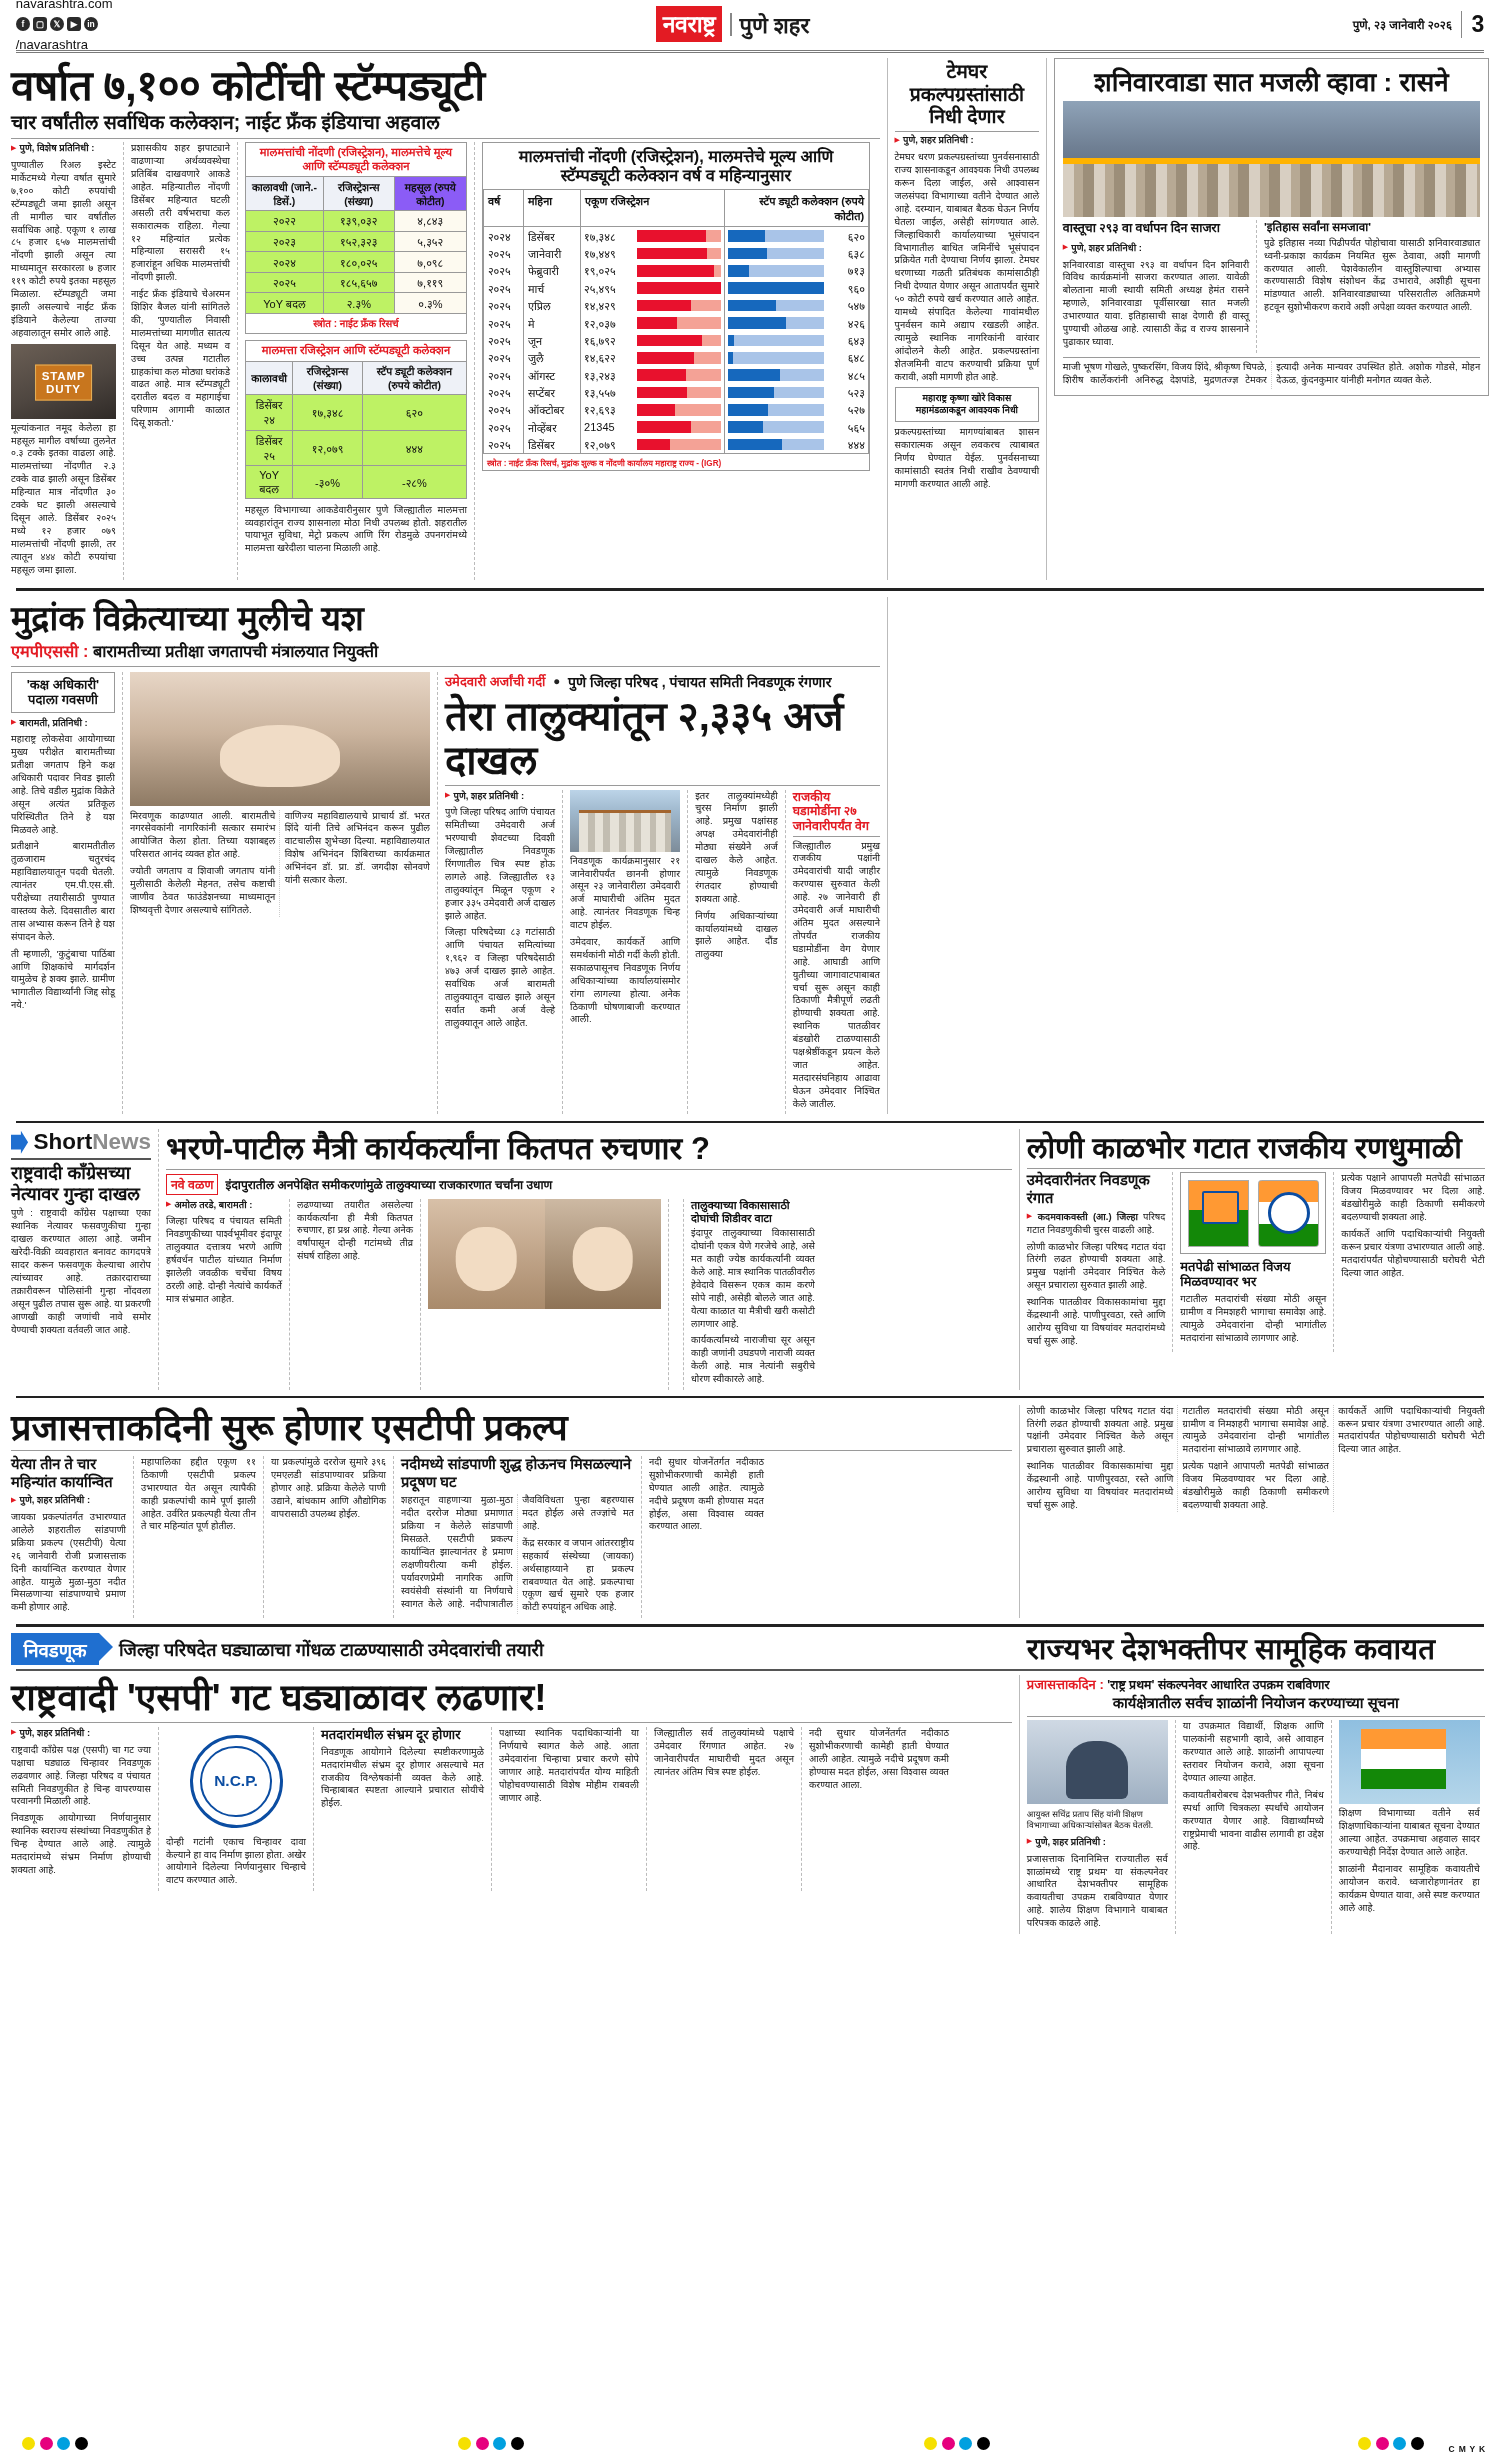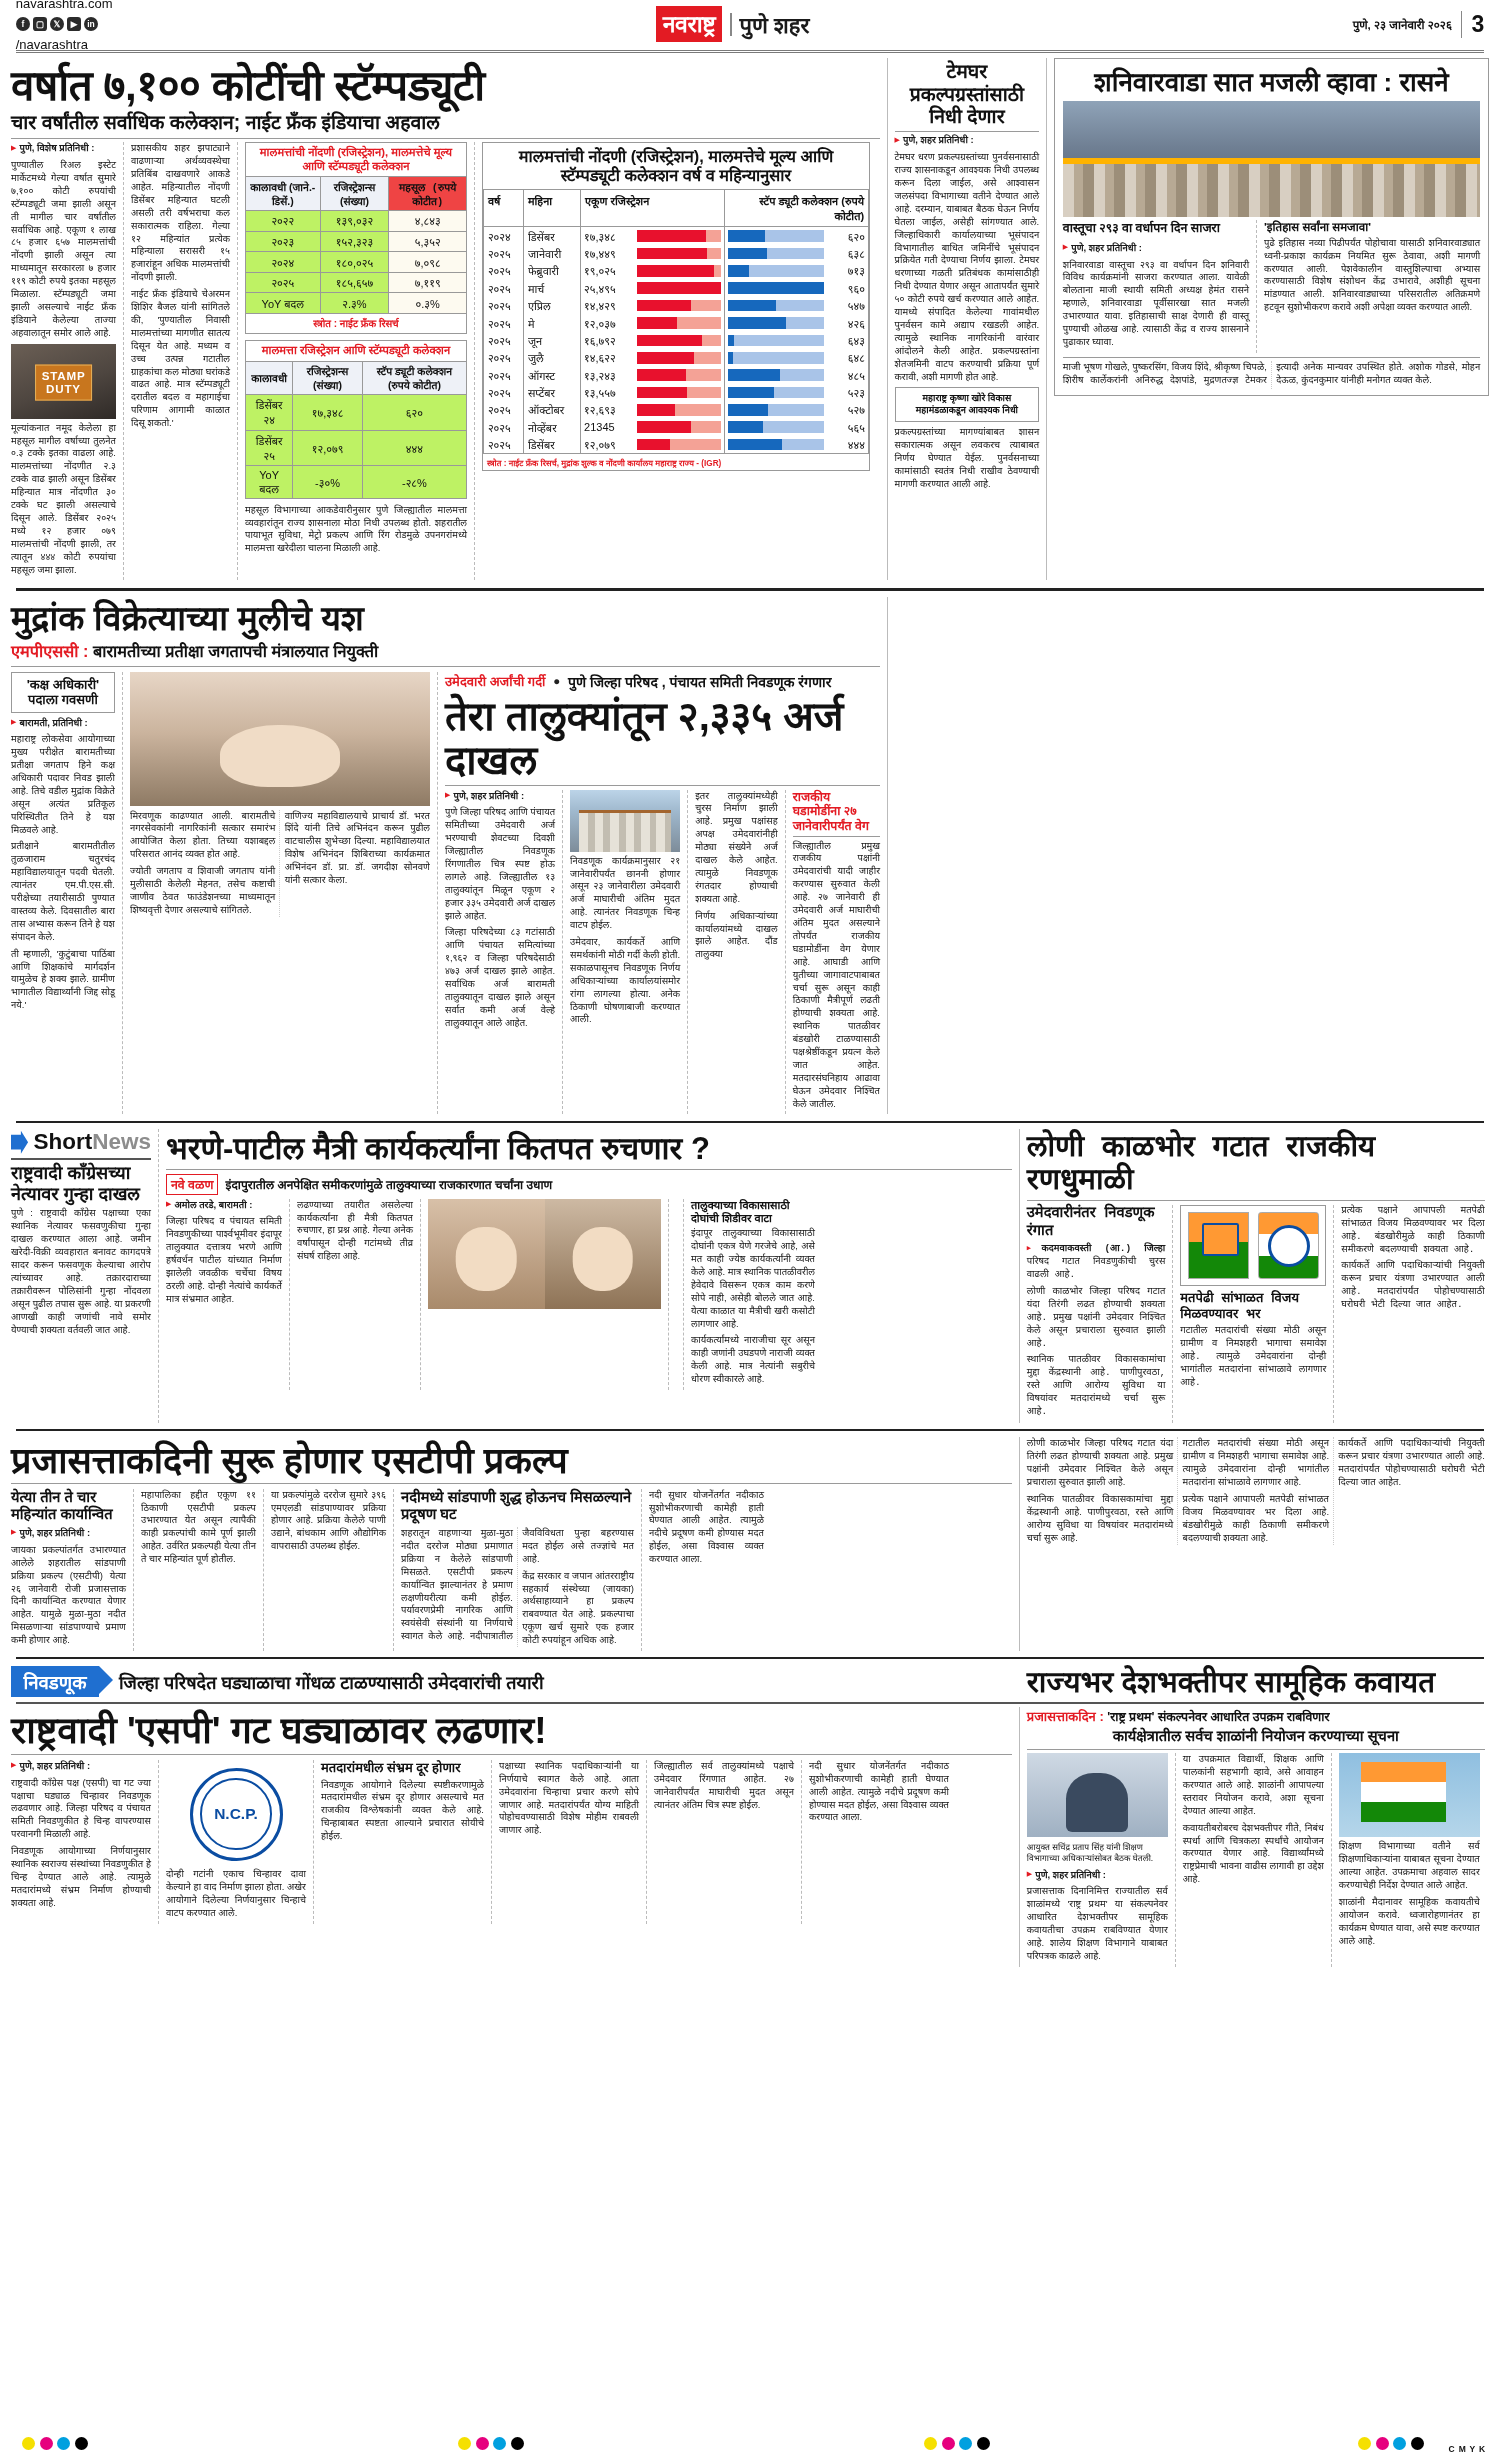--- a/index.html
+++ b/index.html
@@ -52,21 +52,21 @@
   .body-txt p { margin:0 0 3.9px; }
   .col2 { column-count:2; column-gap:9.3px; column-rule:0.8px dotted #ccc; }
   .col3 { column-count:3; column-gap:9.3px; column-rule:0.8px dotted #ccc; }
   .lead-dot::before { content:"\25B6"; color:#e31b23; font-size:7px; margin-right:3.1px; vertical-align:1.6px; }
 
   
   table.dt { border-collapse:collapse; width:100%; font-size:10px; }
   table.dt th, table.dt td { border:0.8px solid #999; padding:2.3px 3.1px; text-align:center; }
   table.dt caption { color:#e31b23; font-weight:bold; font-size:11.3px; padding:3.1px 1.6px; border:0.8px solid #999; border-bottom:none; line-height:1.2; }
   table.dt thead th { background:#eef1f7; font-weight:bold; font-size:10.5px; }
-  table.dt thead th.amber { background:#ef4444;font-family:Liberation Mono, monospace; }
+  table.dt thead th.amber { background:#8b5cf6; }
   table.dt tbody td { background:#bef264; font-size:11px; }
   table.dt tbody td.amber { background:#fdfaf0; }
   .src-note { color:#e31b23; font-weight:bold; font-size:10px; text-align:center; border:0.8px solid #999; border-top:none; padding:2.3px; }
 
   
   .chartbox { border:0.8px solid #999; }
   .chart-title { font-size:16.3px; font-weight:bold; text-align:center; line-height:1.15; padding:3.9px 4.7px 4.7px; }
   table.cht { border-collapse:collapse; width:100%; font-size:10px; }
   table.cht th { border:0.8px solid #999; padding:3.1px 3.9px; font-weight:bold; font-size:11px; text-align:left; vertical-align:top; }
   table.cht td { border-left:0.8px solid #999; border-right:0.8px solid #999; padding:1.2px 3.9px; font-size:11px; }
@@ -764,21 +764,21 @@
           <div class="body-txt">
             <p>इंदापूर तालुक्याच्या विकासासाठी दोघांनी एकत्र येणे गरजेचे आहे, असे मत काही ज्येष्ठ कार्यकर्त्यांनी व्यक्त केले आहे. मात्र स्थानिक पातळीवरील हेवेदावे विसरून एकत्र काम करणे सोपे नाही, असेही बोलले जात आहे. येत्या काळात या मैत्रीची खरी कसोटी लागणार आहे.</p>
             <p>कार्यकर्त्यांमध्ये नाराजीचा सूर असून काही जणांनी उघडपणे नाराजी व्यक्त केली आहे. मात्र नेत्यांनी सबुरीचे धोरण स्वीकारले आहे.</p>
           </div>
         </div>
       </div>
     </div>
 
     <div class="vdiv"></div>
 
-    <div style="width:458px;font-family:Liberation Mono, monospace;">
+    <div style="width:458px;">
       <h2 class="head-lg" style="font-size:29.5px;">लोणी काळभोर गटात राजकीय रणधुमाळी</h2>
       <div class="hr-thin" style="margin:2.3px 0 3.9px;"></div>
       <div class="row">
         <div style="width:141px;">
           <div style="font-weight:bold;font-size:14.7px;line-height:1.2;margin-bottom:3.1px;">उमेदवारीनंतर निवडणूक रंगात</div>
           <div class="body-txt">
             <p class="lead-dot"><b>कदमवाकवस्ती (आ.) जिल्हा</b> <span>परिषद गटात निवडणुकीची चुरस वाढली आहे.</span></p>
             <p>लोणी काळभोर जिल्हा परिषद गटात यंदा तिरंगी लढत होण्याची शक्यता आहे. प्रमुख पक्षांनी उमेदवार निश्चित केले असून प्रचाराला सुरुवात झाली आहे.</p>
             <p>स्थानिक पातळीवर विकासकामांचा मुद्दा केंद्रस्थानी आहे. पाणीपुरवठा, रस्ते आणि आरोग्य सुविधा या विषयांवर मतदारांमध्ये चर्चा सुरू आहे.</p>
           </div>

